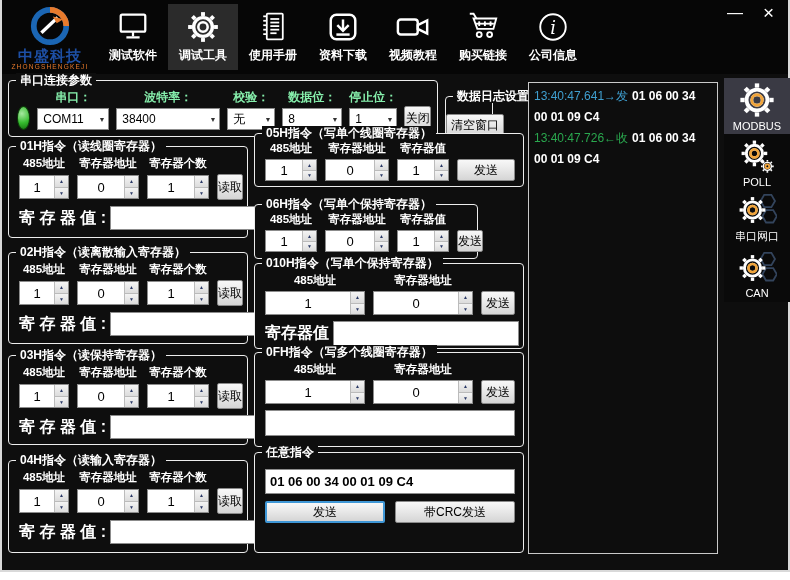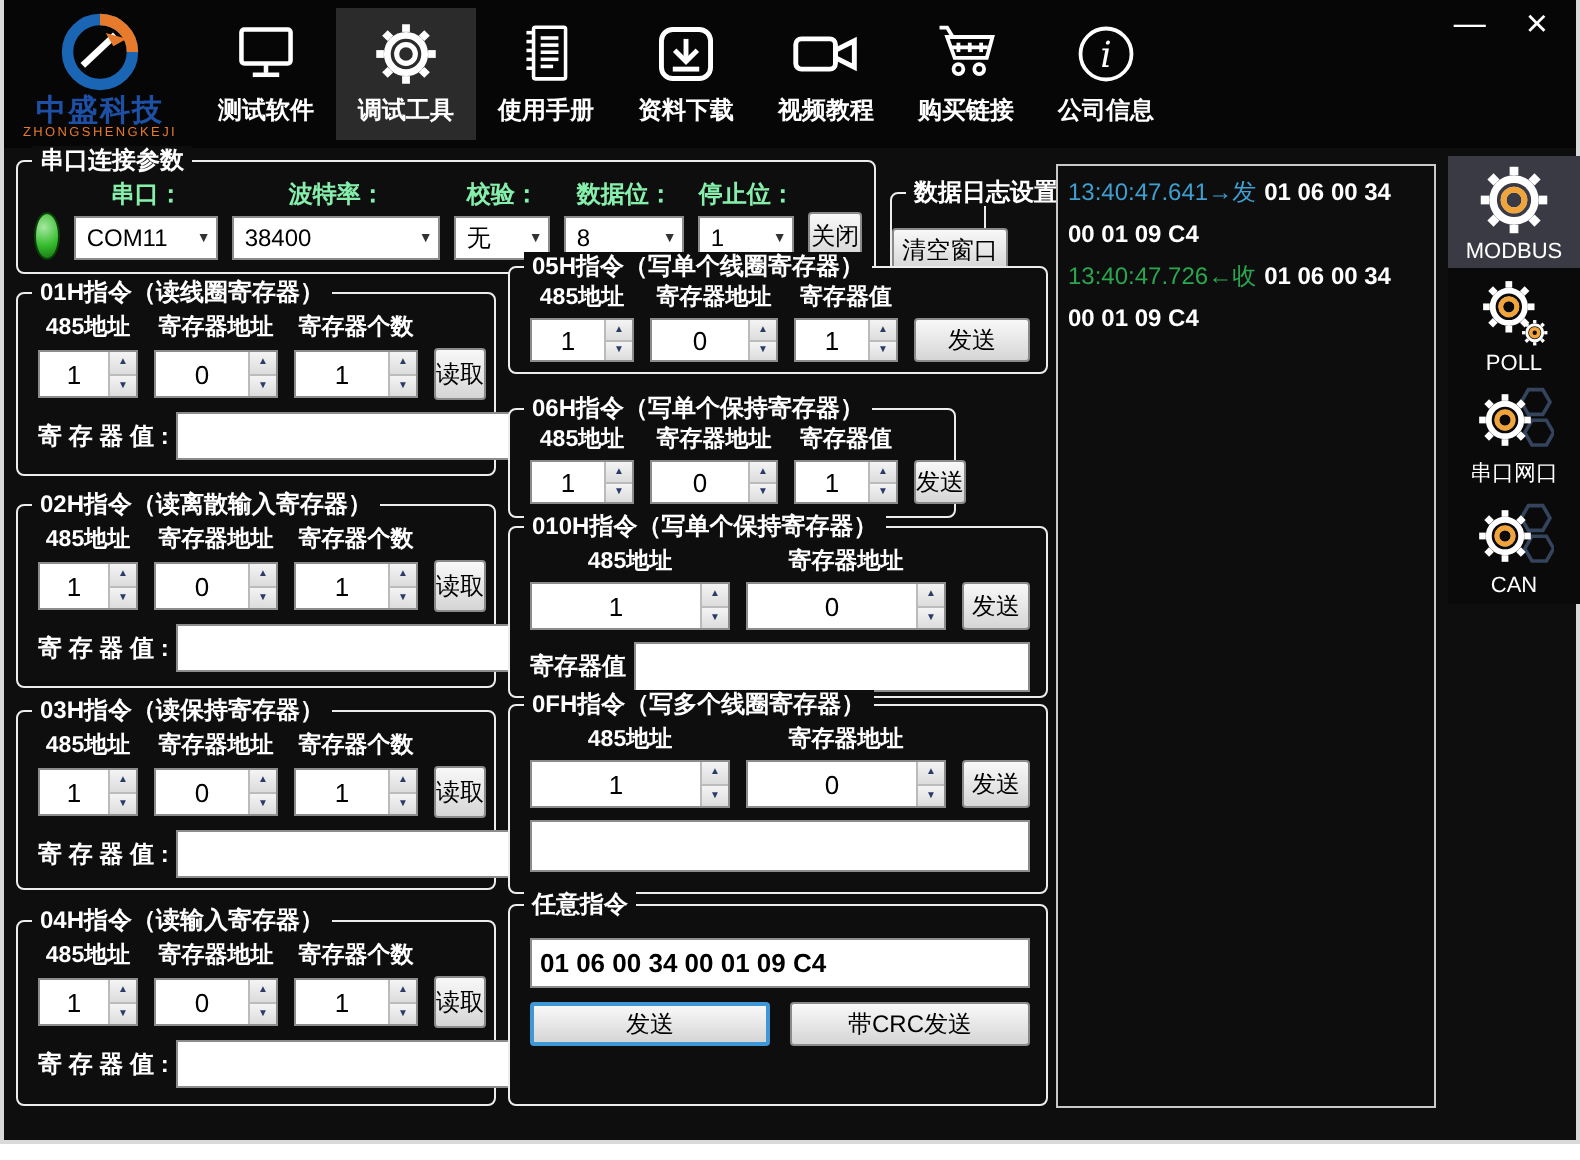--- a/index.html
+++ b/index.html
@@ -57,21 +57,21 @@
   .spin-btns { width: 14px; display: flex; flex-direction: column; border-left: 1px solid #bbb; }
   .spin-up, .spin-dn { flex: 1; background: linear-gradient(#f4f4f4, #dcdcdc); display: flex; align-items: center; justify-content: center; font-size: 5px; color: #2b3a67; cursor: pointer; }
   .spin-up { border-bottom: 1px solid #bbb; }
   .spin-up::after { content: "▲"; }
   .spin-dn::after { content: "▼"; }
   
   .labels-row { display: flex; padding: 9px 8px 2px 10px; gap: 8px; }
   .labels-row span { font-size: 11.5px; font-weight: bold; text-align: center; white-space: nowrap; }
   .spin-row { display: flex; padding: 1px 8px 0 10px; gap: 8px; align-items: center; }
   .value-row { display: flex; align-items: center; padding: 6px 8px 0 10px; gap: 4px; }
-  .value-label { font-size: 12px; font-weight: bold; white-space: nowrap; }
+  .value-label { font-size: 16px; font-weight: bold; white-space: nowrap; }
   .text-input { background: #fff; border: 1px solid #8c8c8c; color: #000; height: 24px; font-size: 13px; font-family: inherit; padding: 0 4px; outline: none; }
   
   .log-panel { position: absolute; left: 526px; top: 82px; width: 190px; height: 472px; border: 1px solid #c9c9c9; background: #0d0d0d; padding: 3px 5px; font-size: 12px; line-height: 1.75; overflow: hidden; }
   .log-time.send { color: #3f9fd0; }
   .log-time.recv { color: #2aa74e; }
   .log-hex { color: #fff; margin-left: 4px; font-weight: bold; }
   
   .sidebar { position: absolute; left: 722px; top: 78px; width: 66px; display: flex; flex-direction: column; text-align: right; }
   .side-item { height: 56px; display: flex; flex-direction: column; align-items: center; justify-content: center; gap: 1px; cursor: pointer; background: #0a0a0a; }
   .side-item.active { background: #3a3a44; }

